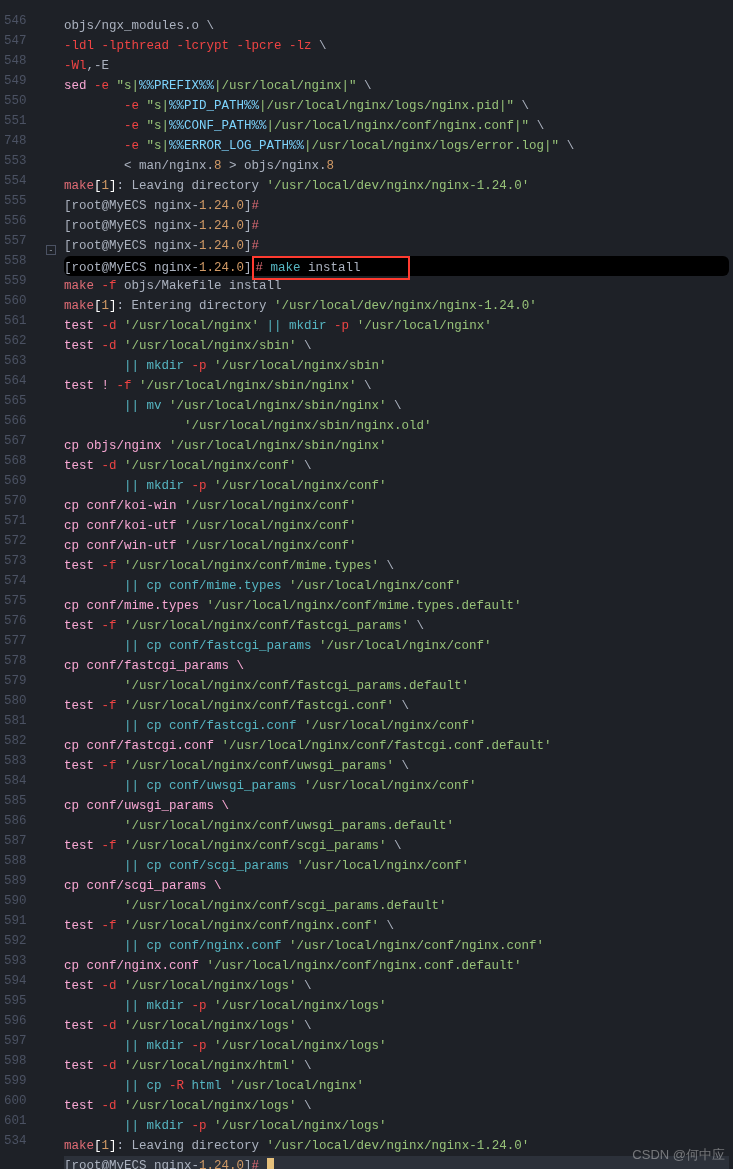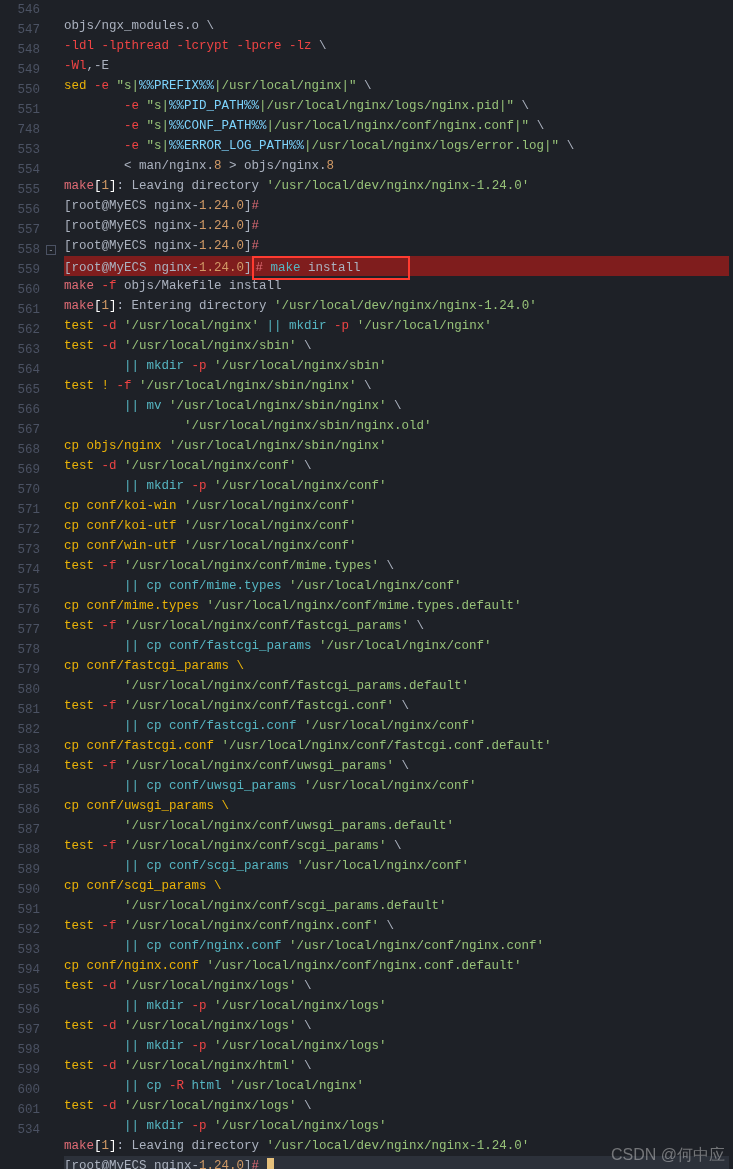--- a/index.html
+++ b/index.html
@@ -15,22 +15,21 @@
     overflow: hidden;
     position: relative;
   }
   .editor {
     display: flex;
     height: 100%;
   }
   .gutter {
     background: #1e2127;
     color: #4b5263;
-    text-align: right;
-    padding: 0 6px 0 4px;
+    padding: 11px 6px 0 4px;
     width: 46px;
     user-select: none;
     flex-shrink: 0;
   }
   .gutter .ln { height: 20px; }
   .ln.active { color: #ffffff; background: #2c313a; margin-top: 44px; }
   .fold-col {
     width: 14px;
     flex-shrink: 0;
     position: relative;
@@ -49,47 +48,47 @@
     cursor: pointer;
   }
   .code {
     flex: 1;
     padding: 16px 4px;
     white-space: pre;
     overflow: hidden;
   }
   .row { height: 20px; }
   .row.active { background: #2c313a; }
-  .row.hl { background: #7f1d1d; }
+  .row.hl { background: #000000; border-radius: 6px; }
   .c-str   { color: #98c379; } 
   .c-prm   { color: #7dd3fc; } 
   .c-cmd   { color: #56b6c2; } 
   .c-num   { color: #d19a66; } 
   .c-flag  { color: #ef4444; } 
   .c-wht   { color: #abb2bf; } 
-  .c-key   { color: #eab308; }
+  .c-key   { color: #f9a8d4; }
   .c-mk    { color: #e06c75; } 
   .c-br    { color: #ffffff; } 
   .hash { color: #e06c75; }
   .cursor {
     display:inline-block;
     width:7px; height:15px;
     background:#e5c07b;
     vertical-align:text-bottom;
   }
   .redbox {
     border: 2px solid #ff3b30;
     padding: 0 2px;
     display: inline-block;
   }
   .watermark {
     position: absolute;
     right: 8px;
     bottom: 4px;
-    font-size: 16px;
+    font-size: 13px;
     color: rgba(220,220,220,0.45);
     font-family: Arial, sans-serif;
   }
 </style>
 </head>
 <body>
 
 <div class="editor">
   <div class="gutter">
       <div class="ln">546</div>

